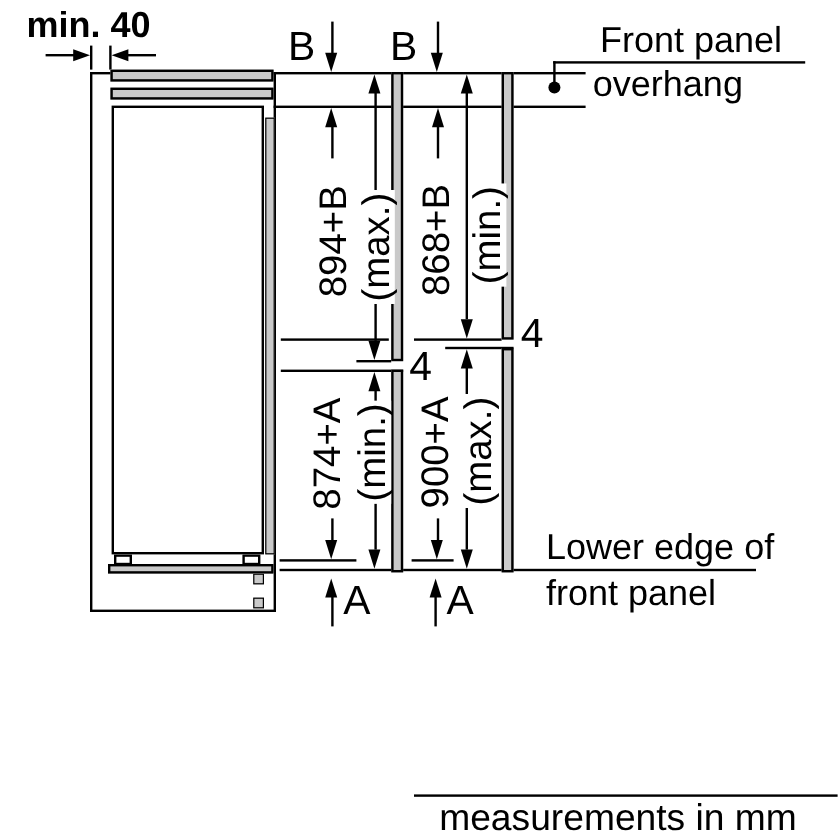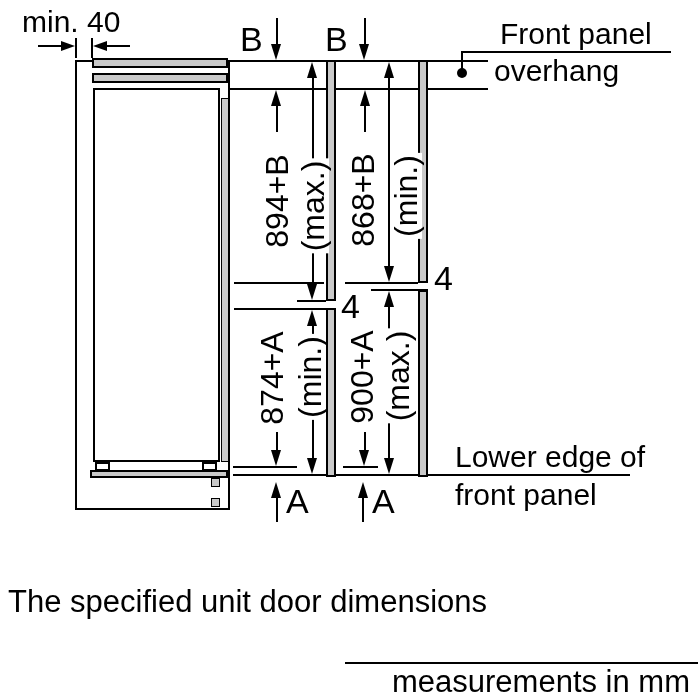--- a/index.html
+++ b/index.html
@@ -21,21 +21,21 @@
   .f34{font-size:34px;}
   .vtxt{position:absolute;white-space:nowrap;font-size:32px;line-height:1;
         transform:translate(-50%,-50%) rotate(-90deg);background:#fff;padding:0 2px;}
   .dot{position:absolute;width:10px;height:10px;border-radius:50%;background:#000;}
 </style>
 </head>
 <body>
 
 <div class="stage">
 
-  <div class="txt f30" style="left:22px;top:6px;">min. 40</div>
+  <div class="txt f30" style="left:22px;top:6px;font-weight:bold;">min. 40</div>
   <div class="vl" style="left:75px;top:38px;height:20px;"></div>
   <div class="vl" style="left:91px;top:38px;height:20px;"></div>
   <div class="hl" style="left:38px;top:45px;width:26px;"></div>
   <div class="ah right" style="left:61px;top:41px;"></div>
   <div class="hl" style="left:106px;top:45px;width:24px;"></div>
   <div class="ah left" style="left:93px;top:41px;"></div>
 
   <div class="vl" style="left:75px;top:60px;height:450px;"></div>
   <div class="vl" style="left:228px;top:60px;height:450px;"></div>
   <div class="hl" style="left:75px;top:508px;width:155px;"></div>
@@ -118,17 +118,16 @@
 
   <div class="txt f30" style="left:500px;top:18px;">Front panel</div>
   <div class="hl" style="left:461px;top:51px;width:210px;"></div>
   <div class="vl" style="left:461px;top:51px;height:20px;"></div>
   <div class="dot" style="left:457px;top:68px;"></div>
   <div class="txt f30" style="left:494px;top:55px;">overhang</div>
 
   <div class="txt f30" style="left:455px;top:441px;">Lower edge of</div>
   <div class="txt f30" style="left:455px;top:479px;">front panel</div>
 
-  <div class="txt f31" style="left:8px;top:586px;">The specified unit door dimensions</div>
   <div class="hl" style="left:345px;top:662px;width:353px;"></div>
-  <div class="txt f31" style="left:340px;top:666px;width:350px;text-align:right;">measurements in mm</div>
+  <div class="txt f31" style="left:340px;top:666px;width:350px;text-align:center;">measurements in mm</div>
 
 </div>
 
 </body></html>

